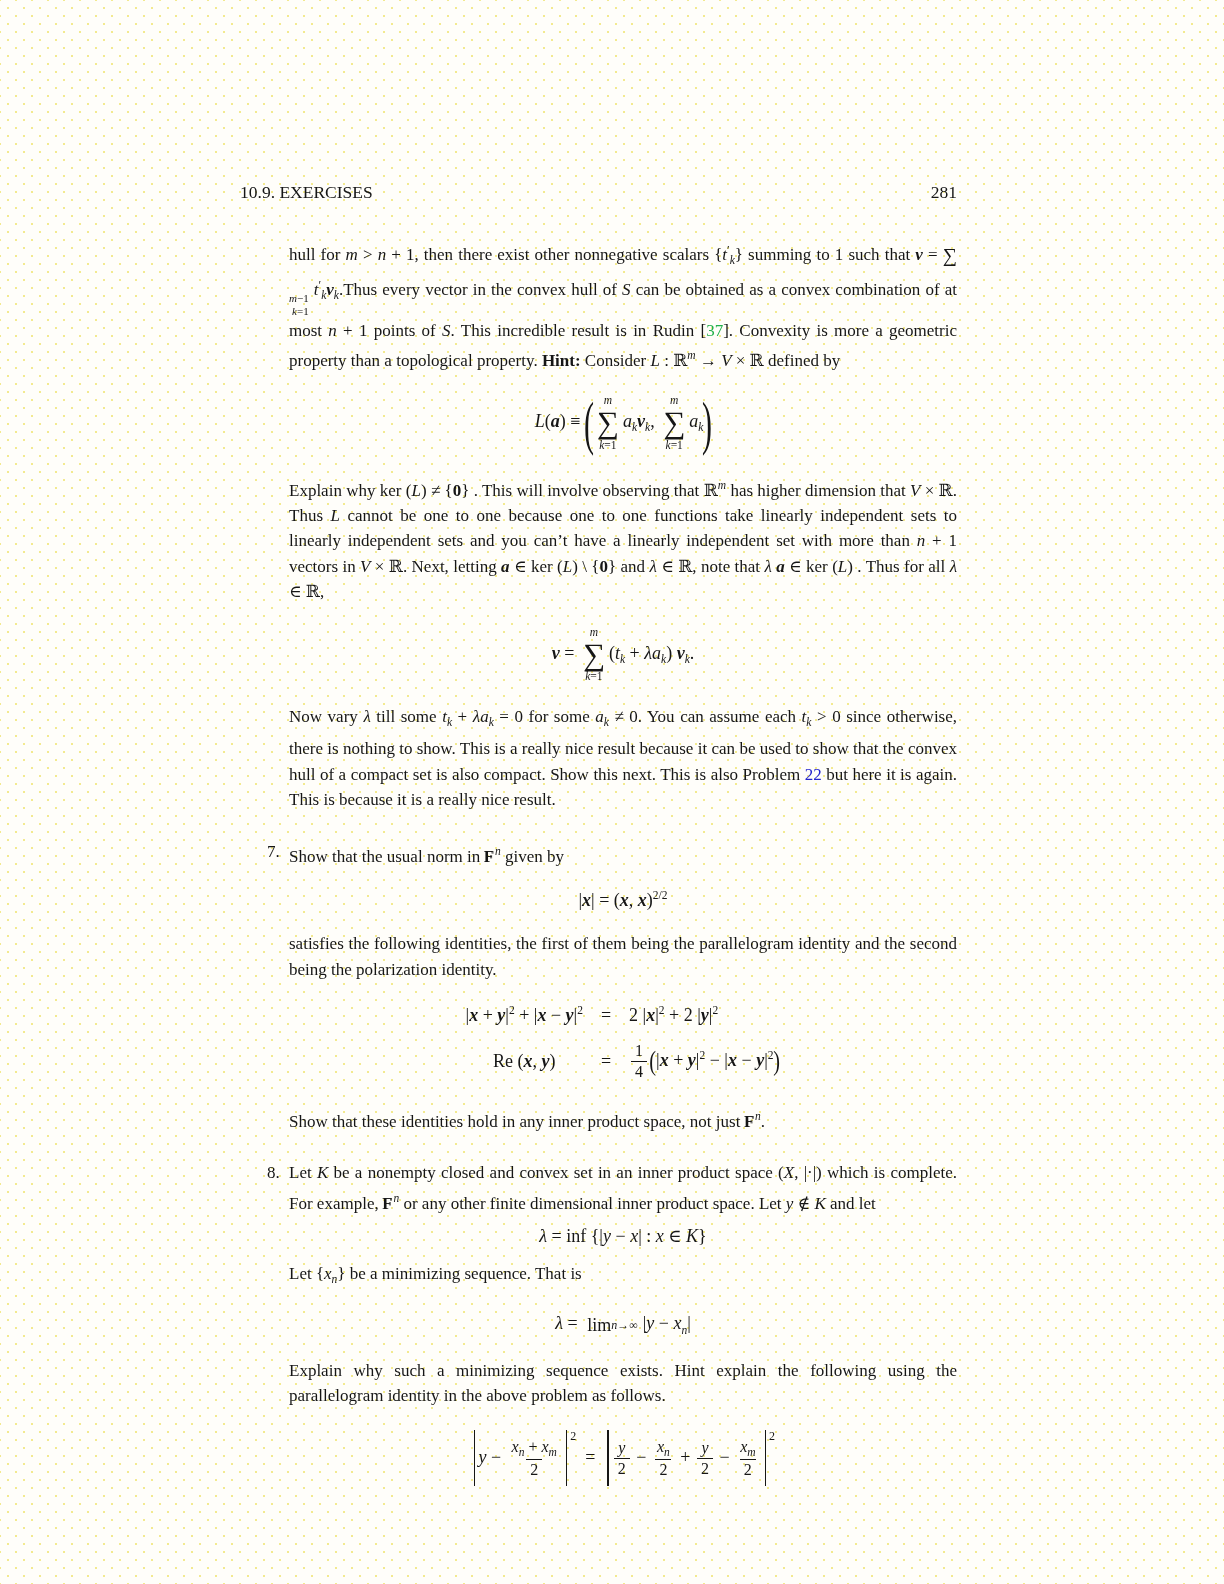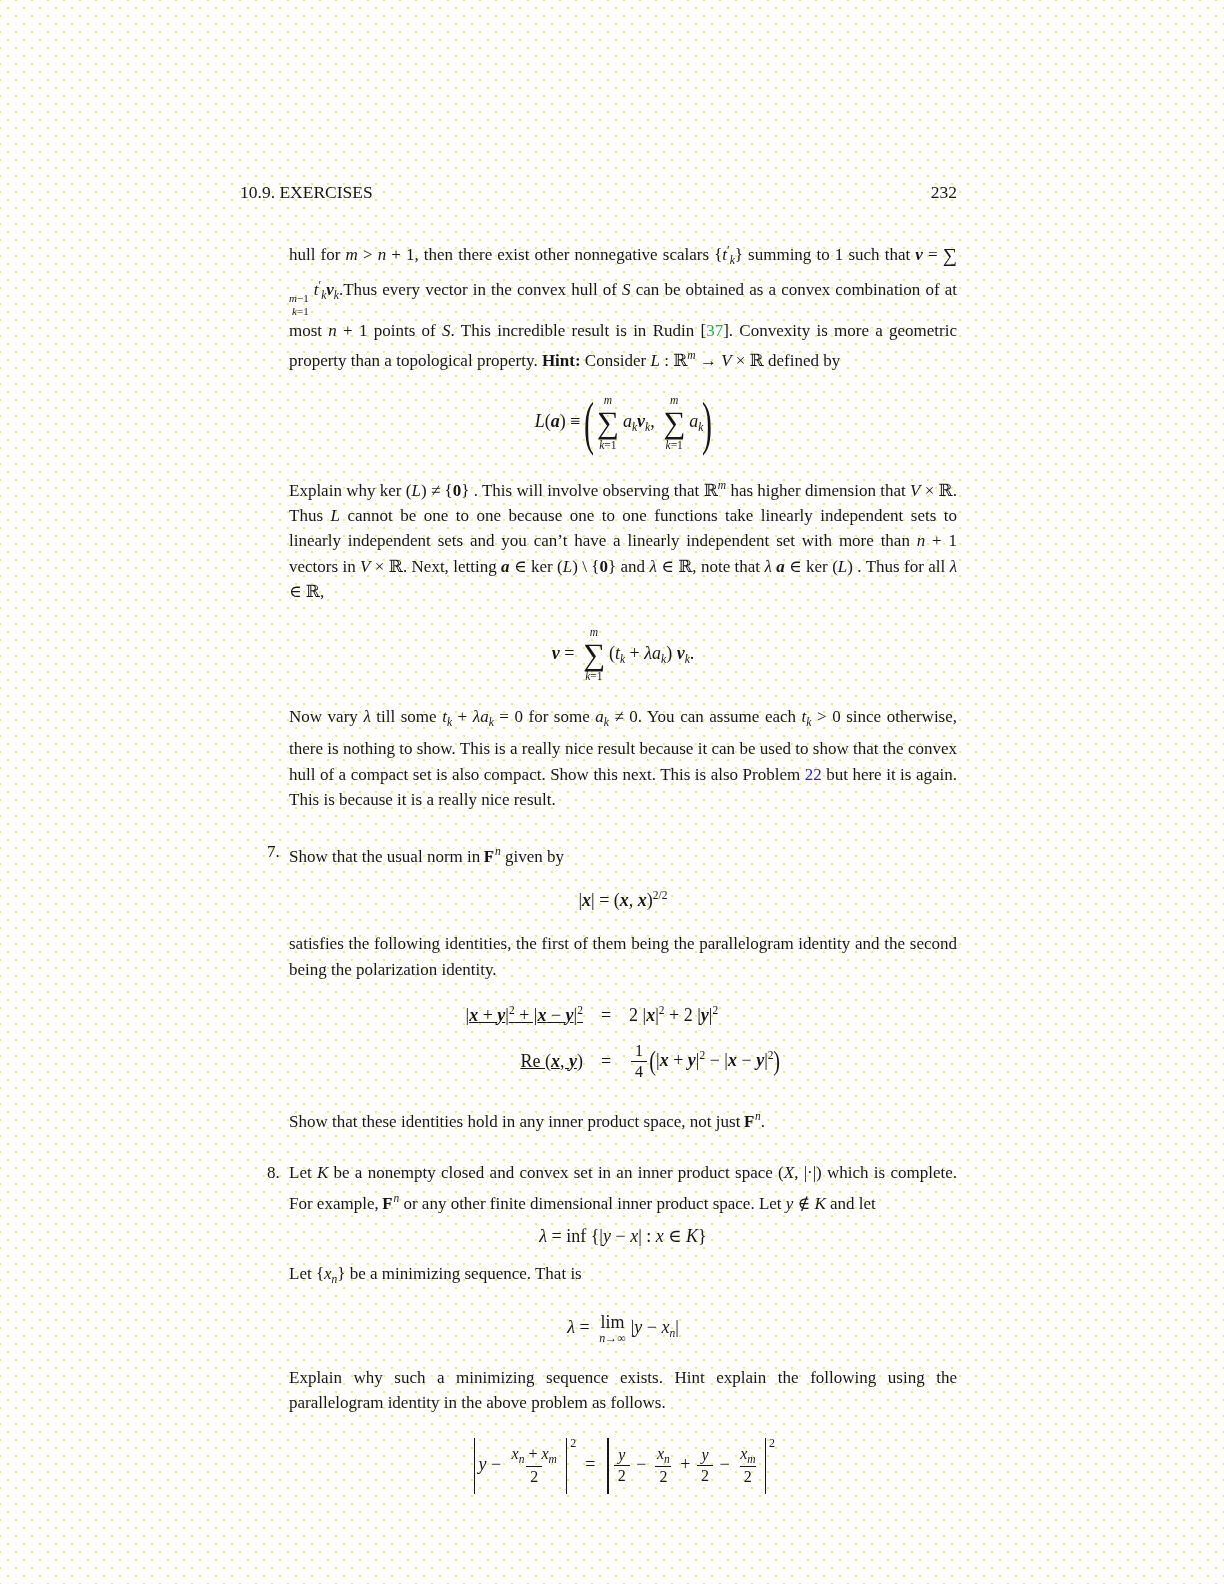--- a/index.html
+++ b/index.html
@@ -70,45 +70,45 @@
     vertical-align:middle;line-height:1.25;margin:0 2px;font-size:16px;
   }
   .frac .fn{padding:0 4px;}
   .frac .fd{border-top:1.2px solid currentColor;padding:0 4px;}
   .dbar{
     display:inline-block;width:1.4px;height:56px;background:currentColor;
     vertical-align:middle;margin:0 3px;
   }
   .top2{font-size:12px;vertical-align:23px;}
   .lim{
-    display:inline-flex;flex-direction:column;align-items:center;
+    display:inline-flex;flex-direction:row;align-items:center;
     vertical-align:middle;line-height:1.05;margin:0 5px;
   }
   .lim .lb{font-size:12px;}
   .eq-align{
     display:grid;grid-template-columns:auto auto auto;
     column-gap:18px;row-gap:14px;width:max-content;margin:22px auto;
     font-size:18px;line-height:1.2;align-items:center;
   }
-  .eq-align .lhs{text-align:right;text-decoration:underline;}
+  .eq-align .lhs{text-align:center;}
   .eq-align .sign{text-align:center;}
   .eq-align .rhs{text-align:left;}
   .green{color:var(--green);}
   .blue{color:var(--blue);}
   .bb{text-shadow:-1px 0 0 currentColor;letter-spacing:1px;}
 </style>
 </head>
 <body>
 
 <div class="page">
   <div class="content">
 
     <div class="page-header">
       <span>10.9. EXERCISES</span>
-      <span>232</span>
+      <span>281</span>
     </div>
 
     <div class="cont">
       <p>hull for <i>m</i> &gt; <i>n</i> + 1, then there exist other nonnegative scalars {<i>t</i><span class="ps">′</span><sub><i>k</i></sub>} summing to 1 such that <b><i>v</i></b> = <span class="isum">∑</span><span class="ss">
             <span><i>m</i>−1</span>
             <span><i>k</i>=1</span>
           </span> <i>t</i><span class="ps">′</span><sub><i>k</i></sub><b><i>v</i></b><sub><i>k</i></sub>.Thus every vector in the convex hull of <i>S</i> can be obtained as a convex combination of at most <i>n</i> + 1 points of <i>S</i>. This incredible result is in Rudin [<span class="green">37</span>]. Convexity is more a geometric property than a topological property. <b>Hint:</b> Consider <i>L</i> : ℝ<sup><i>m</i></sup> → <i>V</i> × ℝ defined by</p>
       <div class="eq"><i>L</i>(<b><i>a</i></b>) ≡ <span class="bigp">(</span><span class="sum">
             <span class="st"><i>m</i></span>
             <span class="sy">∑</span>

